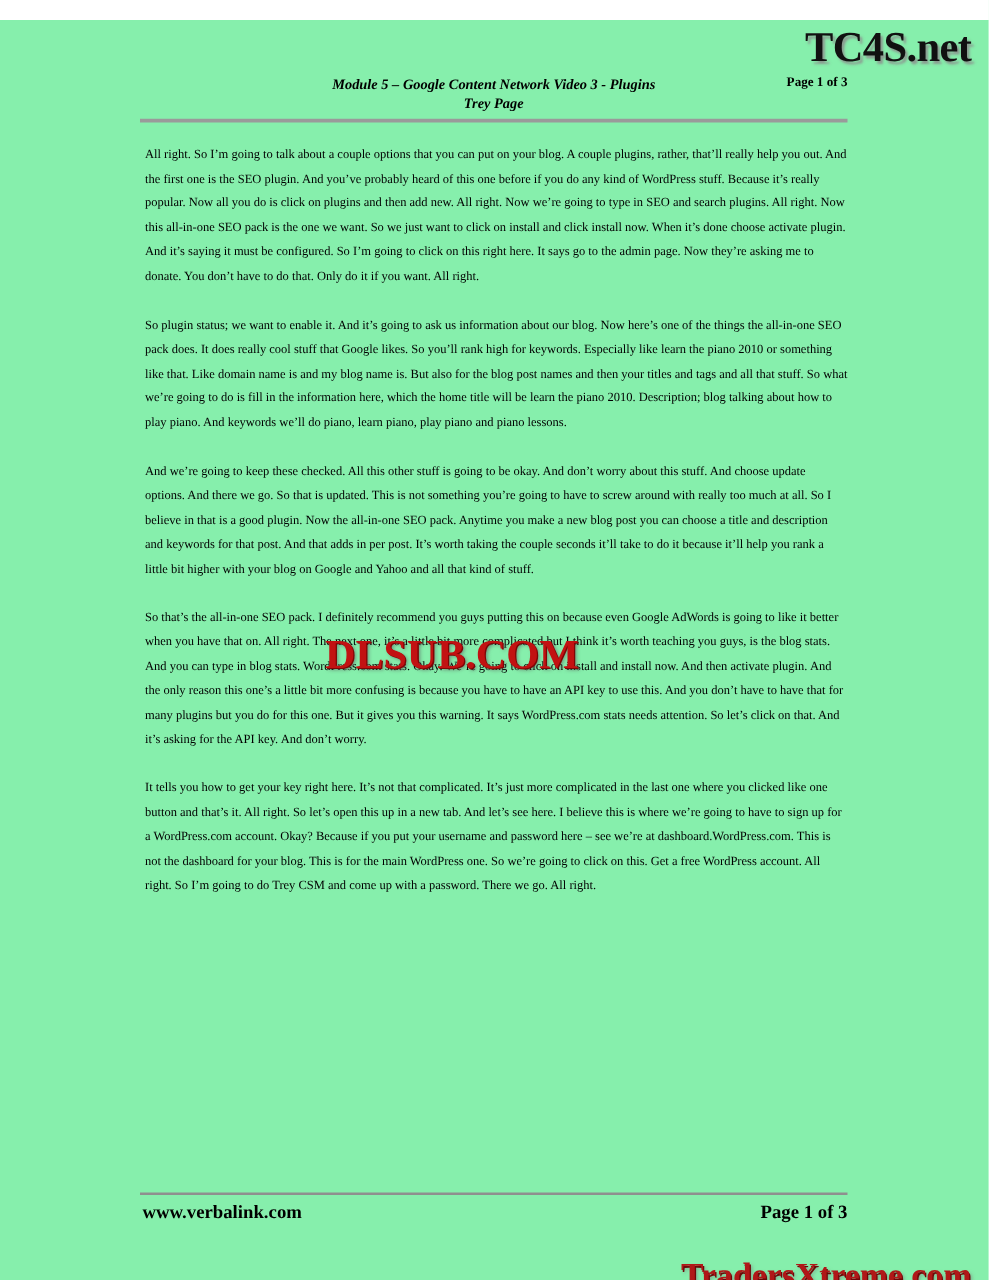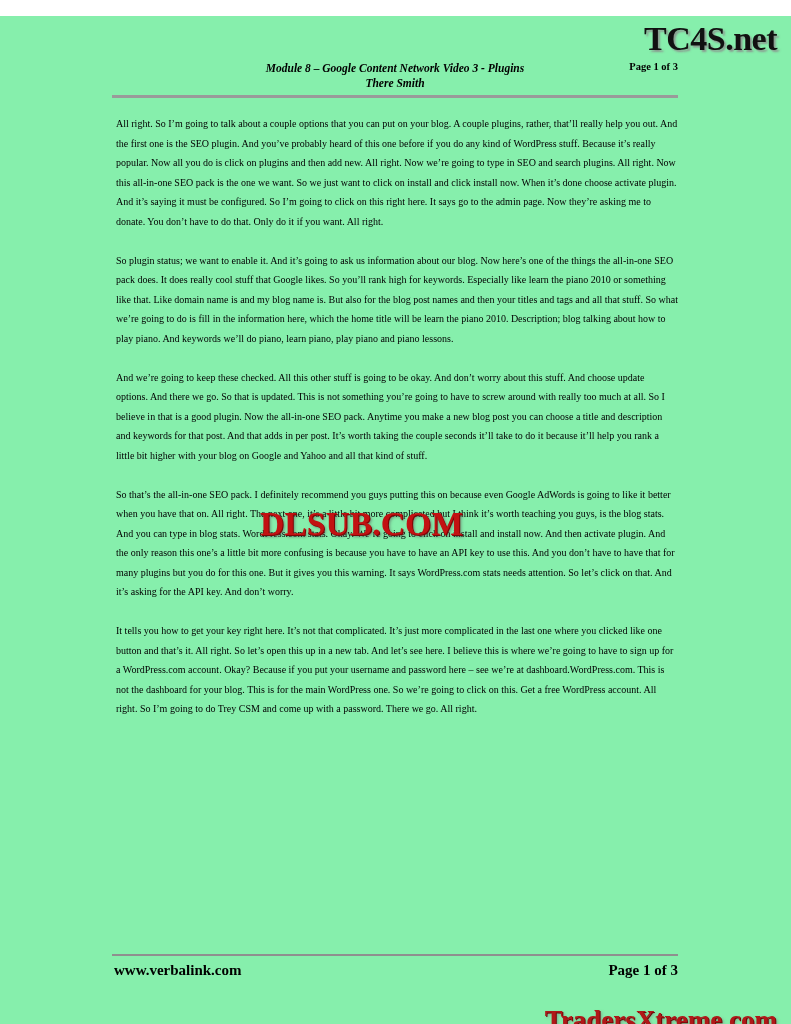--- a/index.html
+++ b/index.html
@@ -129,22 +129,22 @@
 </style>
 </head>
 <body>
 
 <div class="page">
 
   <div class="wm-top">TC4S.net</div>
 
   <div class="header">
     <div class="hdr-center">
-      <div>Module 8 – Google Content Network Video 3 - Plugins</div>
-      <div>There Smith</div>
+      <div>Module 5 – Google Content Network Video 3 - Plugins</div>
+      <div>Trey Page</div>
     </div>
     <div class="hdr-page">Page 1 of 3</div>
   </div>
 
   <div class="rule-top"></div>
 
   <div class="body-text">
     <p>All right.  So I’m going to talk about a couple options that you can put on your blog.  A couple plugins, rather, that’ll really help you out.  And the first one is the SEO plugin.  And you’ve probably heard of this one before if you do any kind of WordPress stuff.  Because it’s really popular.  Now all you do is click on plugins and then add new.  All right.  Now we’re going to type in SEO and search plugins.  All right.  Now this all-in-one SEO pack is the one we want.  So we just want to click on install and click install now.  When it’s done choose activate plugin.  And it’s saying it must be configured.  So I’m going to click on this right here.  It says go to the admin page.  Now they’re asking me to donate.  You don’t have to do that.  Only do it if you want.  All right.</p>
     <p>So plugin status; we want to enable it.  And it’s going to ask us information about our blog.  Now here’s one of the things the all-in-one SEO pack does.  It does really cool stuff that Google likes.  So you’ll rank high for keywords.  Especially like learn the piano 2010 or something like that.  Like domain name is and my blog name is.  But also for the blog post names and then  your titles and tags and all that stuff.  So what we’re going to do is fill in the information here, which the home title will be learn the piano 2010.  Description; blog talking about how to play piano.  And keywords we’ll do piano, learn piano, play piano and piano lessons.</p>
     <p>And we’re going to keep these checked.  All this other stuff is going to be okay.  And don’t worry about this stuff.  And choose update options.  And there we go.  So that is updated.  This is not something you’re going to have to screw around with really too much at all.  So I believe in that is a good plugin.  Now the all-in-one SEO pack.  Anytime you make a new blog post you can choose a title and description and keywords for that post.  And that adds in per post.  It’s worth taking the couple seconds it’ll take to do it because it’ll help you rank a little bit higher with your blog on Google and Yahoo and all that kind of stuff.</p>

